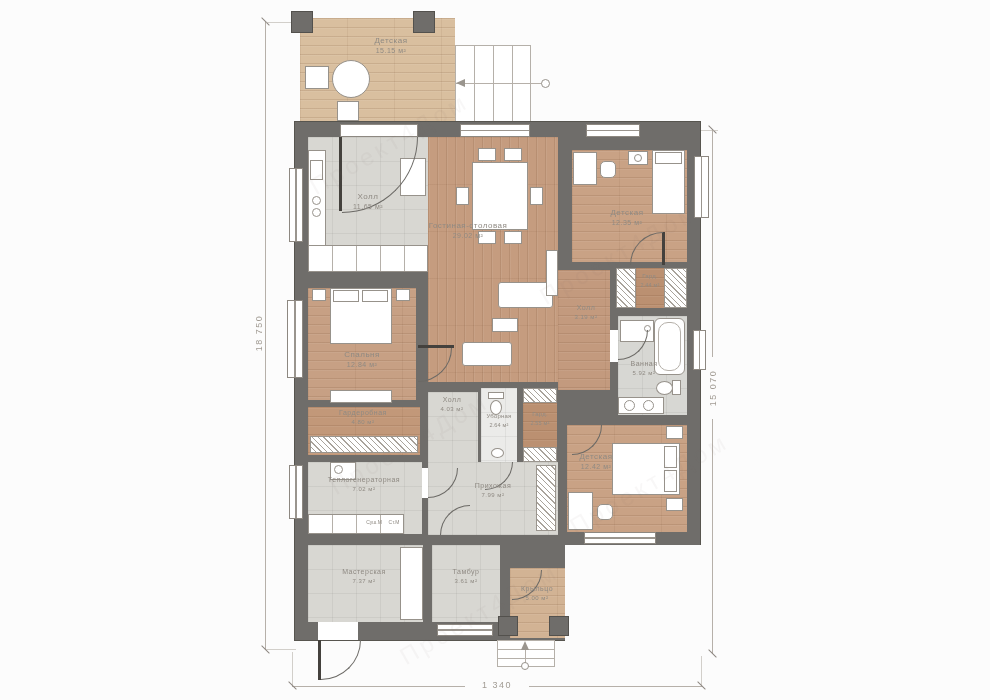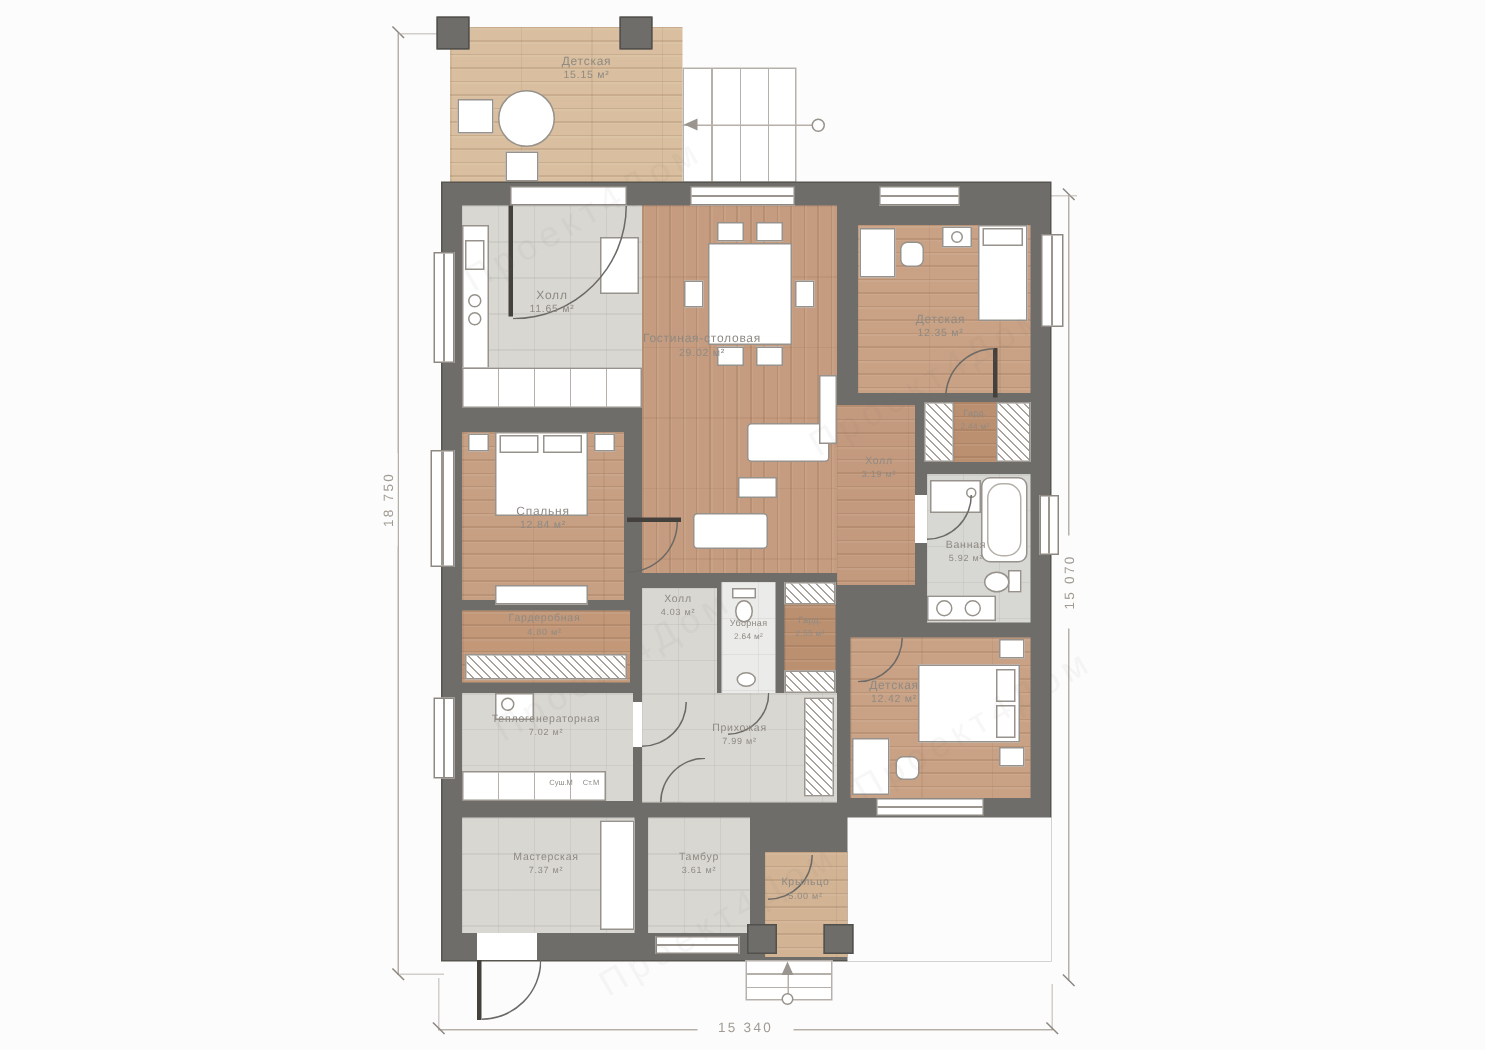--- a/index.html
+++ b/index.html
@@ -55,21 +55,21 @@
   <div class="a tick" style="left:707px;top:129px"></div>
   <div class="a tick" style="left:707px;top:653px"></div>
   <div class="a dline" style="left:700px;top:130px;width:18px;height:1px;opacity:.6"></div>
   <div class="a dimlbl" style="left:682px;top:382px;width:62px;transform:rotate(-90deg)">15 070</div>
 
   <div class="a dline" style="left:292px;top:686px;width:410px;height:1px"></div>
   <div class="a dline" style="left:292px;top:652px;width:1px;height:34px;opacity:.6"></div>
   <div class="a dline" style="left:701px;top:656px;width:1px;height:30px;opacity:.6"></div>
   <div class="a tick" style="left:287px;top:685px"></div>
   <div class="a tick" style="left:696px;top:685px"></div>
-  <div class="a dimlbl" style="left:465px;top:679px;width:64px">15 340</div>
+  <div class="a dimlbl" style="left:465px;top:679px;width:64px">1 340</div>
 
   <div class="a wood-h" style="left:300px;top:18px;width:155px;height:104px;background-color:#d9bf9f"></div>
   <div class="a post" style="left:291px;top:11px;width:22px;height:22px"></div>
   <div class="a post" style="left:413px;top:11px;width:22px;height:22px"></div>
   <div class="a furn circ" style="left:332px;top:60px;width:38px;height:38px"></div>
   <div class="a furn" style="left:305px;top:66px;width:24px;height:23px"></div>
   <div class="a furn" style="left:337px;top:101px;width:22px;height:20px"></div>
 
   <div class="a stairlines" style="left:455px;top:45px;width:76px;height:77px;background-color:#fff;border:1px solid #b5b0a9"></div>
   <div class="a dline" style="left:455px;top:83px;width:88px;height:1px"></div>
@@ -238,21 +238,21 @@
       <div class="ar">2.44 м²</div>
     </div>
   <div class="lbl mid" style="left:566px;top:304px;width:40px">
     <div class="nm">Холл</div>
       <div class="ar">3.19 м²</div>
     </div>
   <div class="lbl mid" style="left:616px;top:360px;width:56px">
     <div class="nm">Ванная</div>
       <div class="ar">5.92 м²</div>
     </div>
-  <div class="lbl" style="left:327px;top:336px;width:70px">
+  <div class="lbl" style="left:327px;top:350px;width:70px">
     <div class="nm">Спальня</div>
       <div class="ar">12.84 м²</div>
     </div>
   <div class="lbl mid" style="left:323px;top:409px;width:80px">
     <div class="nm">Гардеробная</div>
       <div class="ar">4.80 м²</div>
     </div>
   <div class="lbl mid" style="left:432px;top:396px;width:40px">
     <div class="nm">Холл</div>
       <div class="ar">4.03 м²</div>

